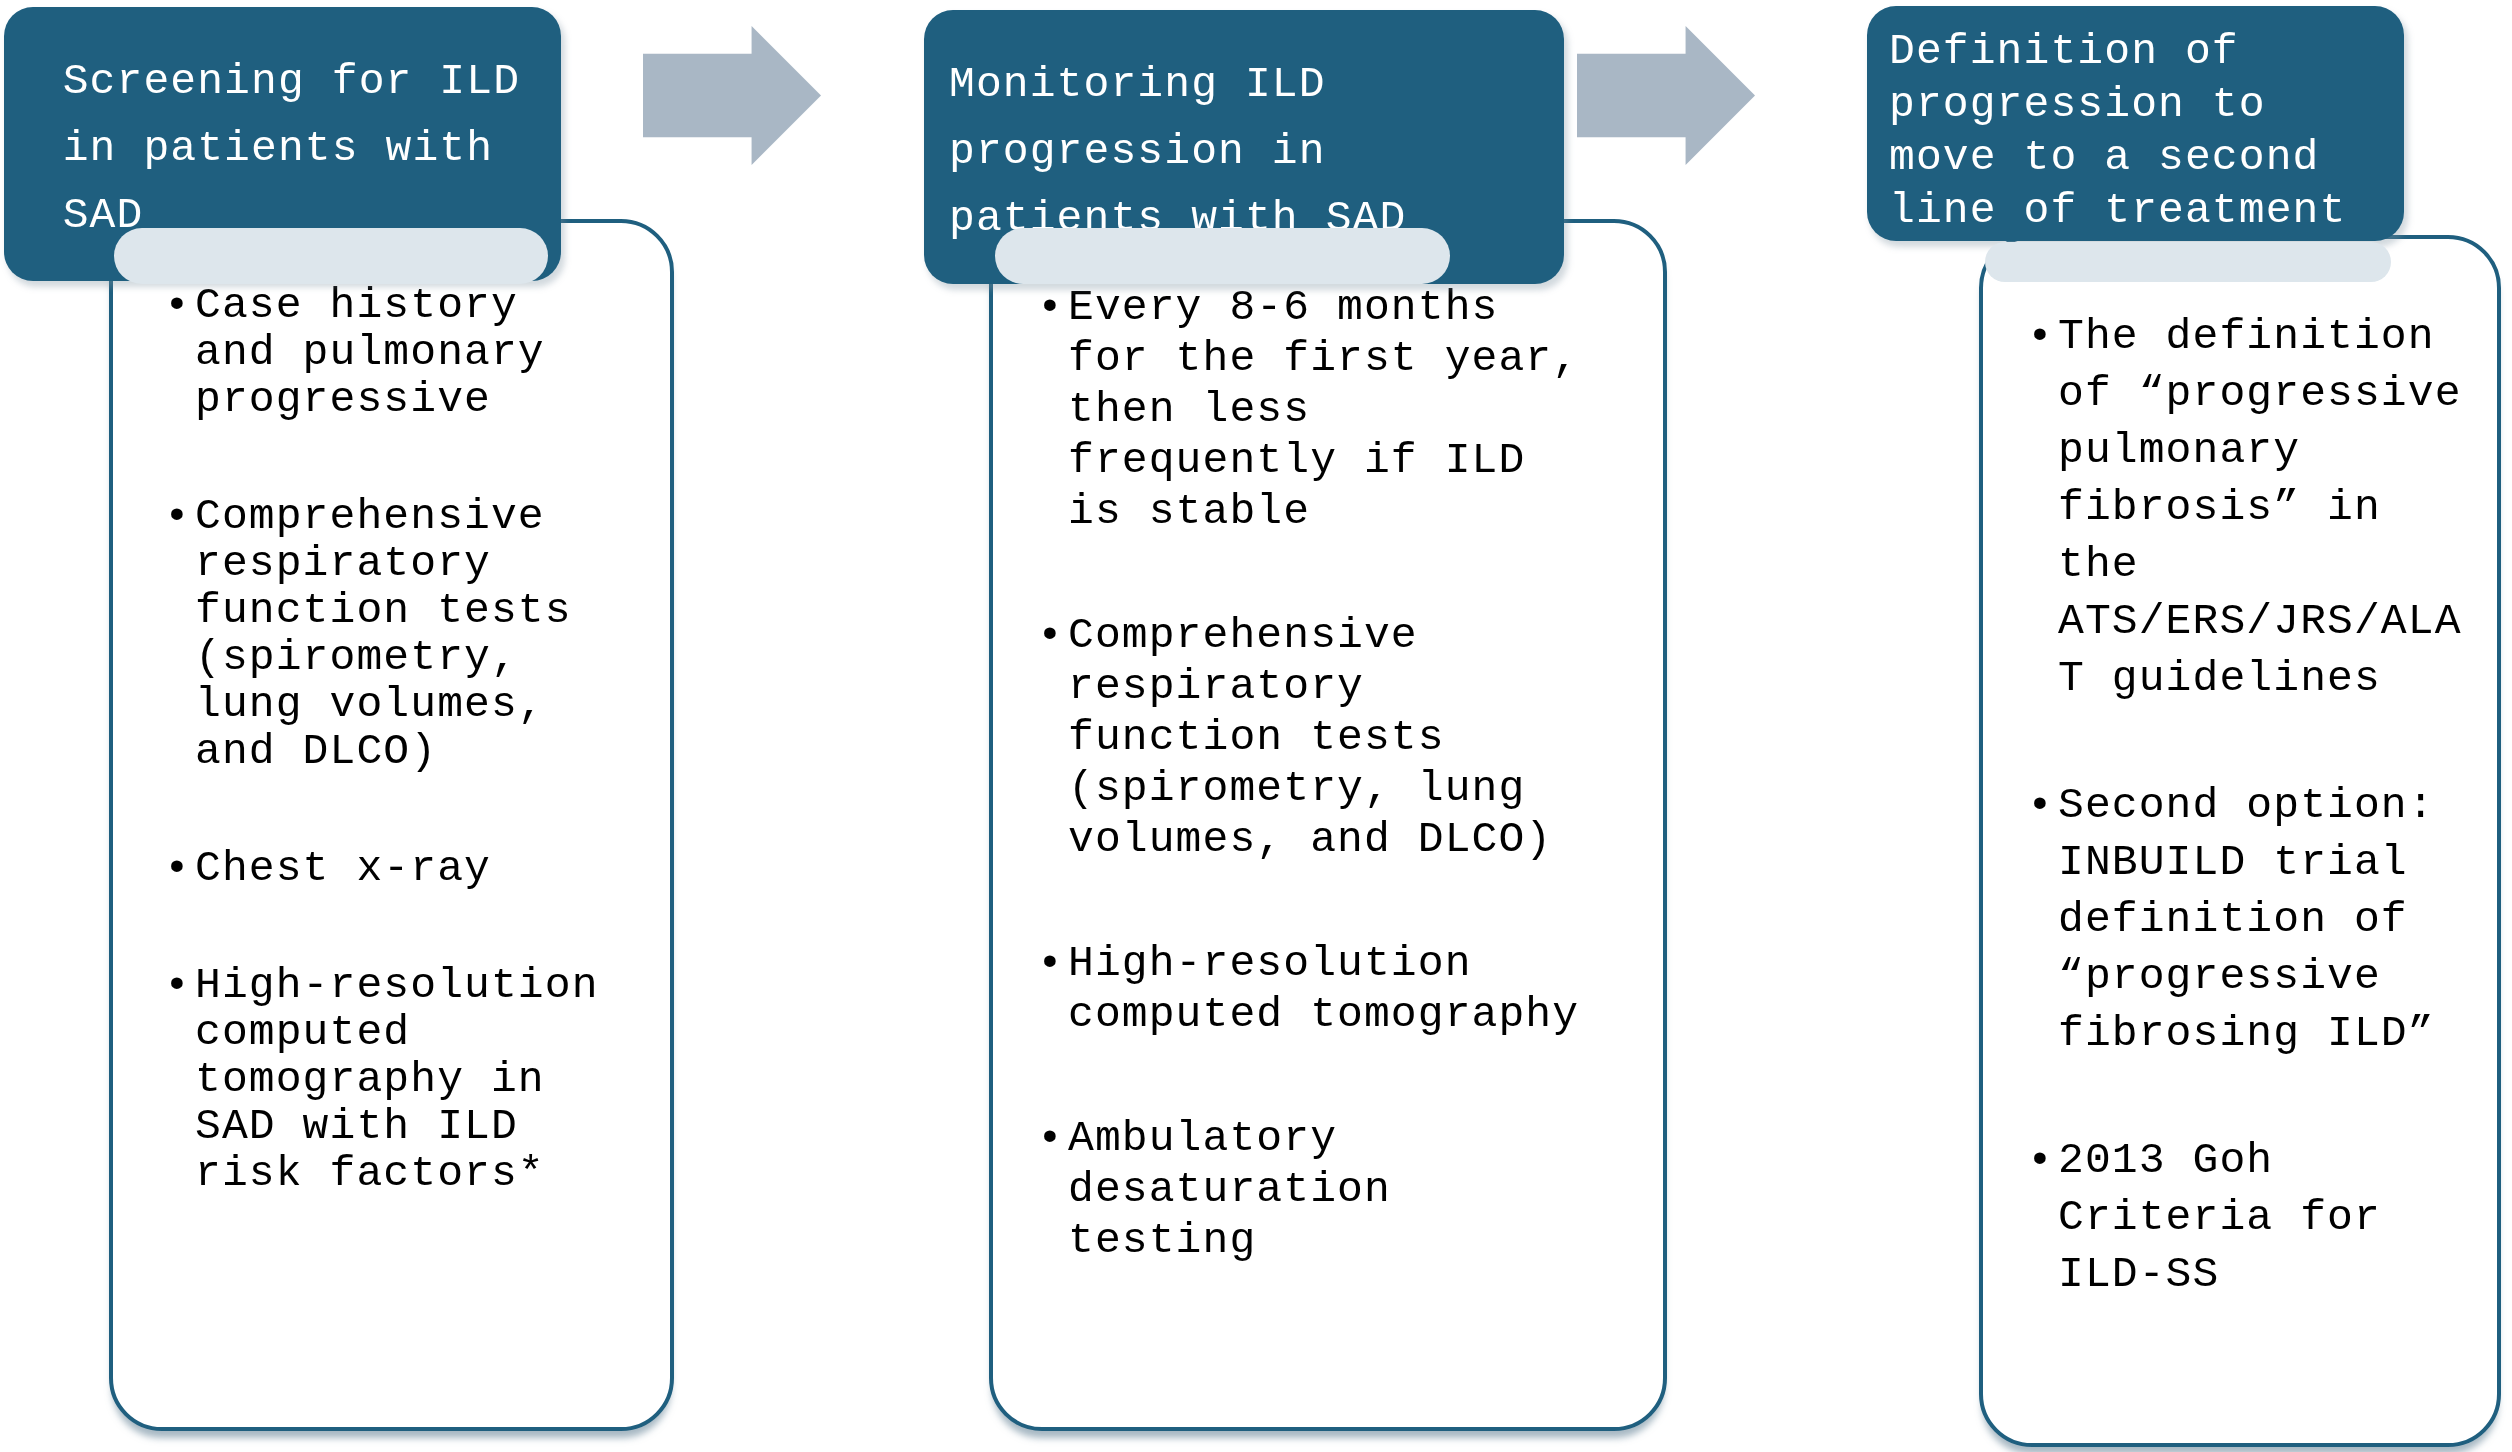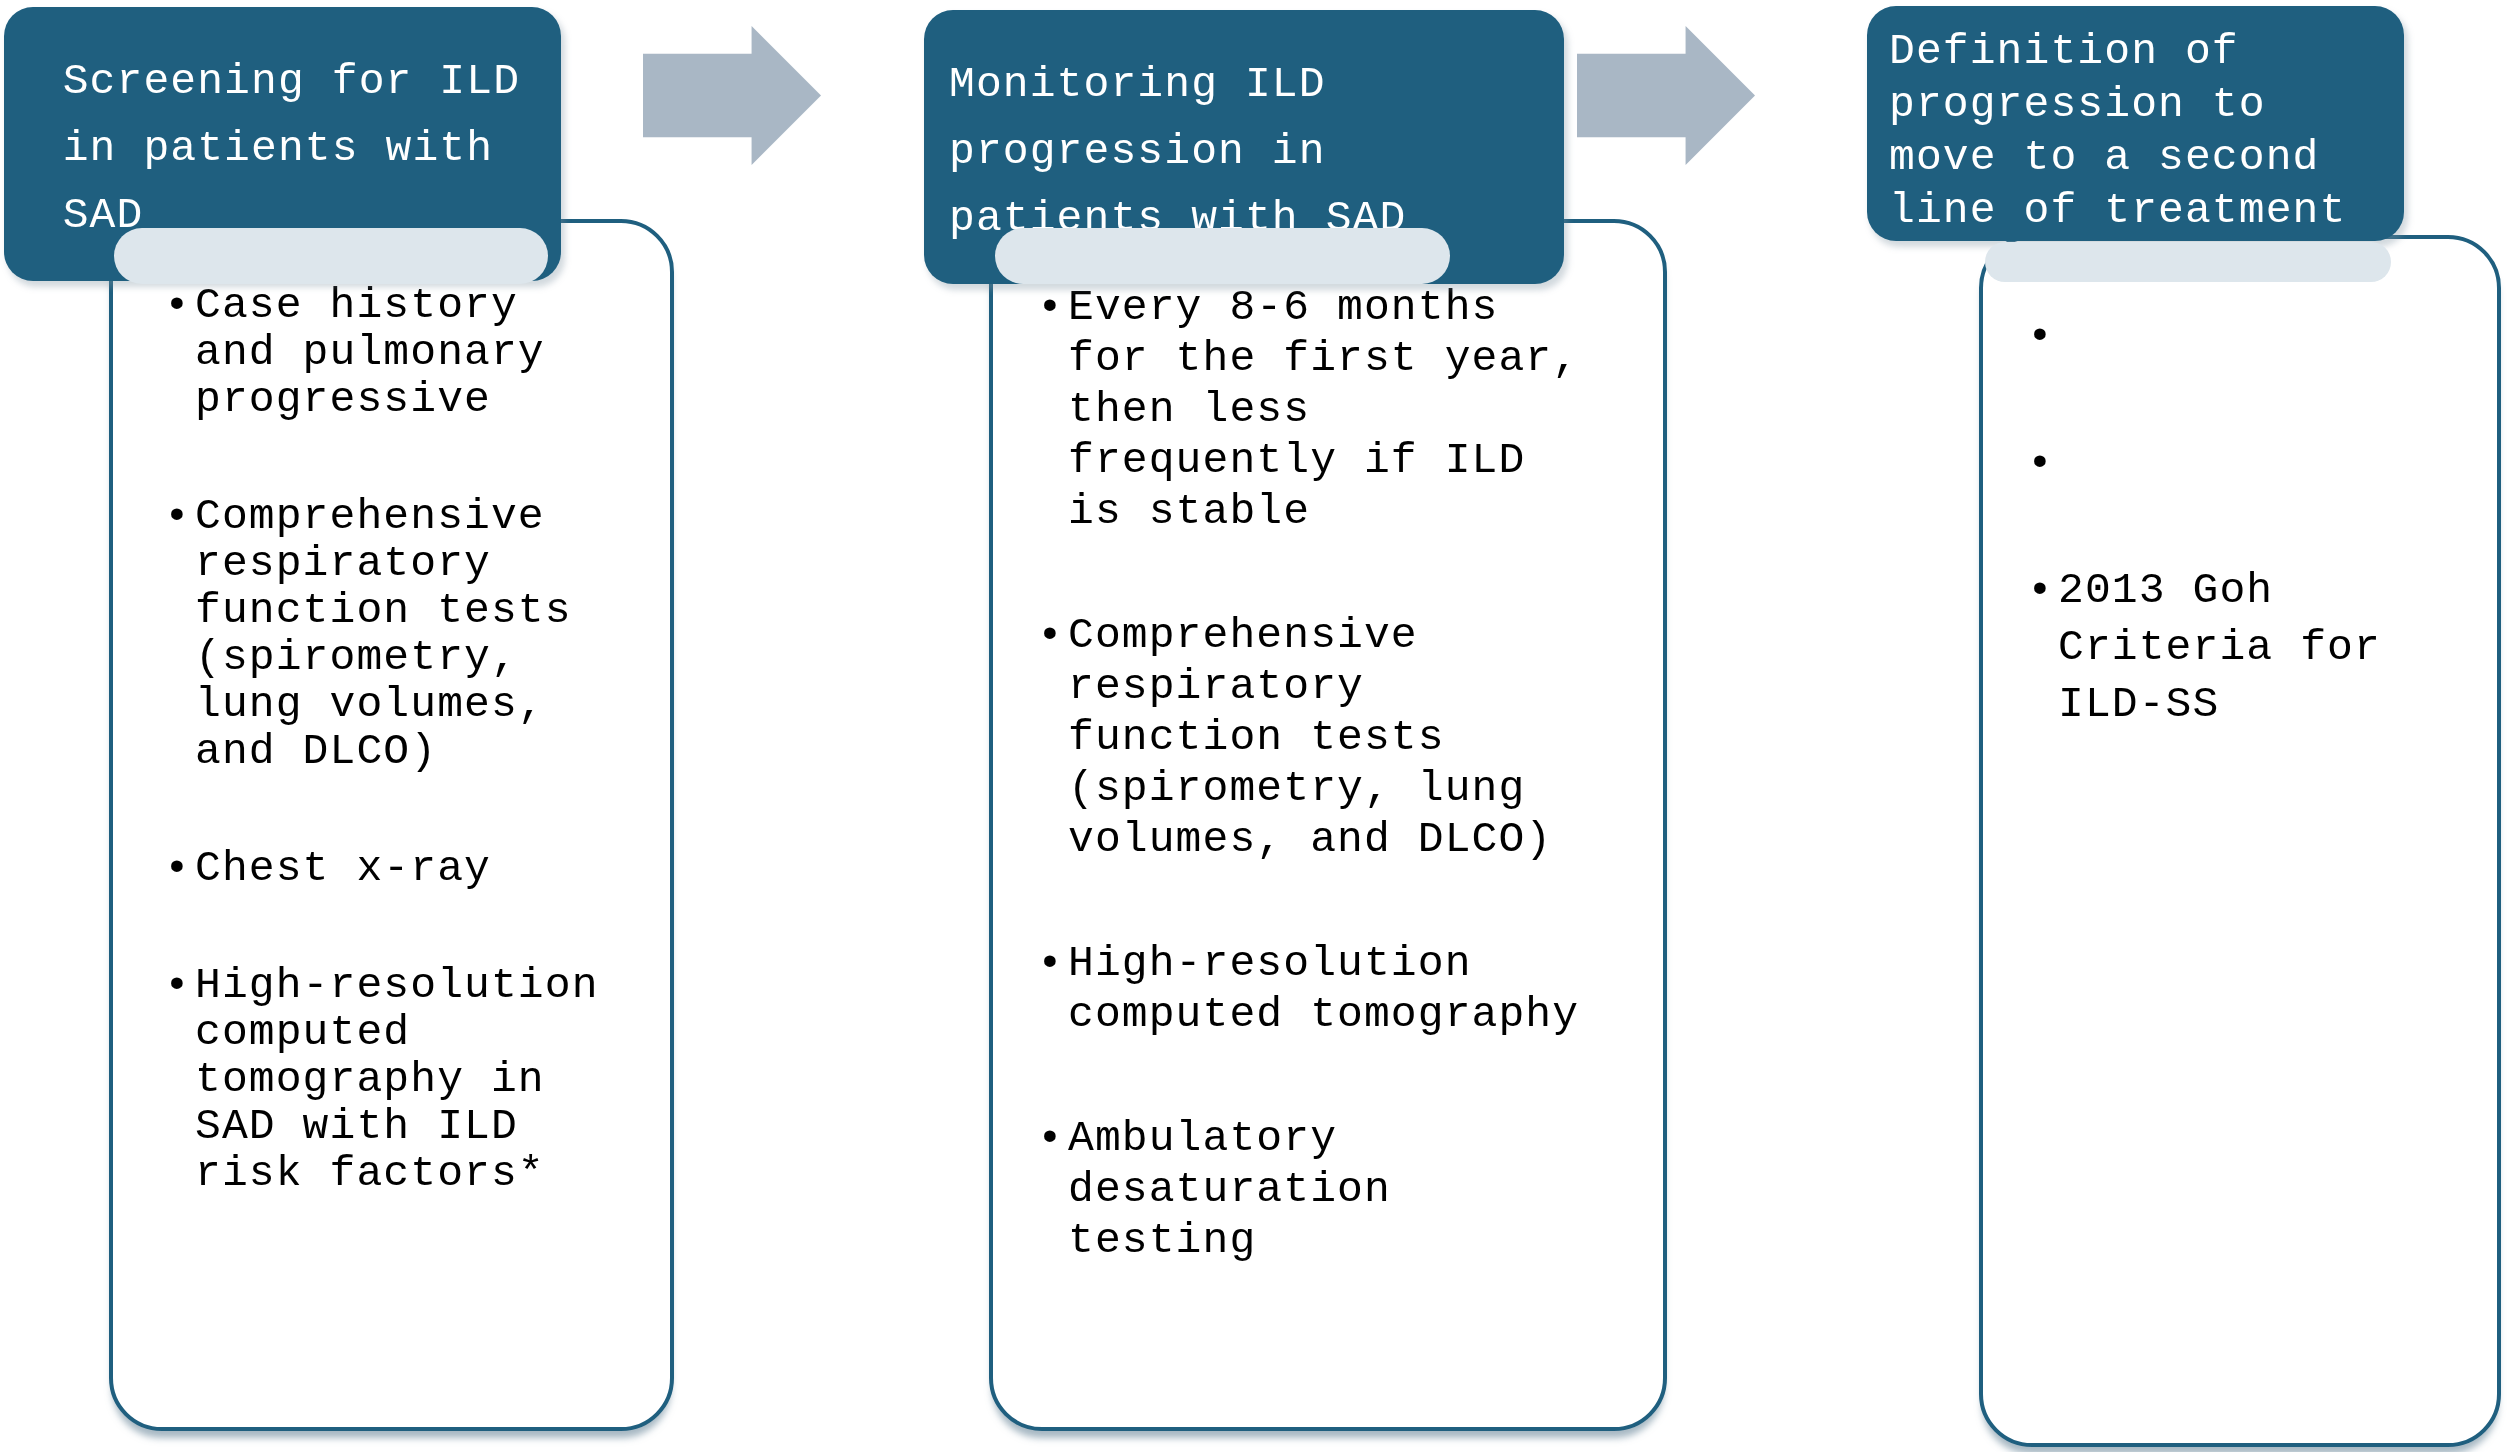--- a/index.html
+++ b/index.html
@@ -172,23 +172,35 @@
   <div class="abs cap cap-2"></div>
 </div>
 
 <div class="abs flow-arrow ar-2"></div>
 
 <div>
   <div class="abs body-box bd-3">
     <ul class="bullets bl-3">
       <li class="bullet-item">
         <span class="bullet-marker">•</span>
-      </li>
-      <li class="bullet-item">
-        <span class="bullet-marker">•</span>
+        <span class="bullet-text">The definition
+of “progressive
+pulmonary
+fibrosis” in
+the
+ATS/ERS/JRS/ALA
+T guidelines</span>
+      </li>
+      <li class="bullet-item">
+        <span class="bullet-marker">•</span>
+        <span class="bullet-text">Second option:
+INBUILD trial
+definition of
+“progressive
+fibrosing ILD”</span>
       </li>
       <li class="bullet-item">
         <span class="bullet-marker">•</span>
         <span class="bullet-text">2013 Goh
 Criteria for
 ILD-SS</span>
       </li>
     </ul>
   </div>
   <div class="abs header-box hd-3">

